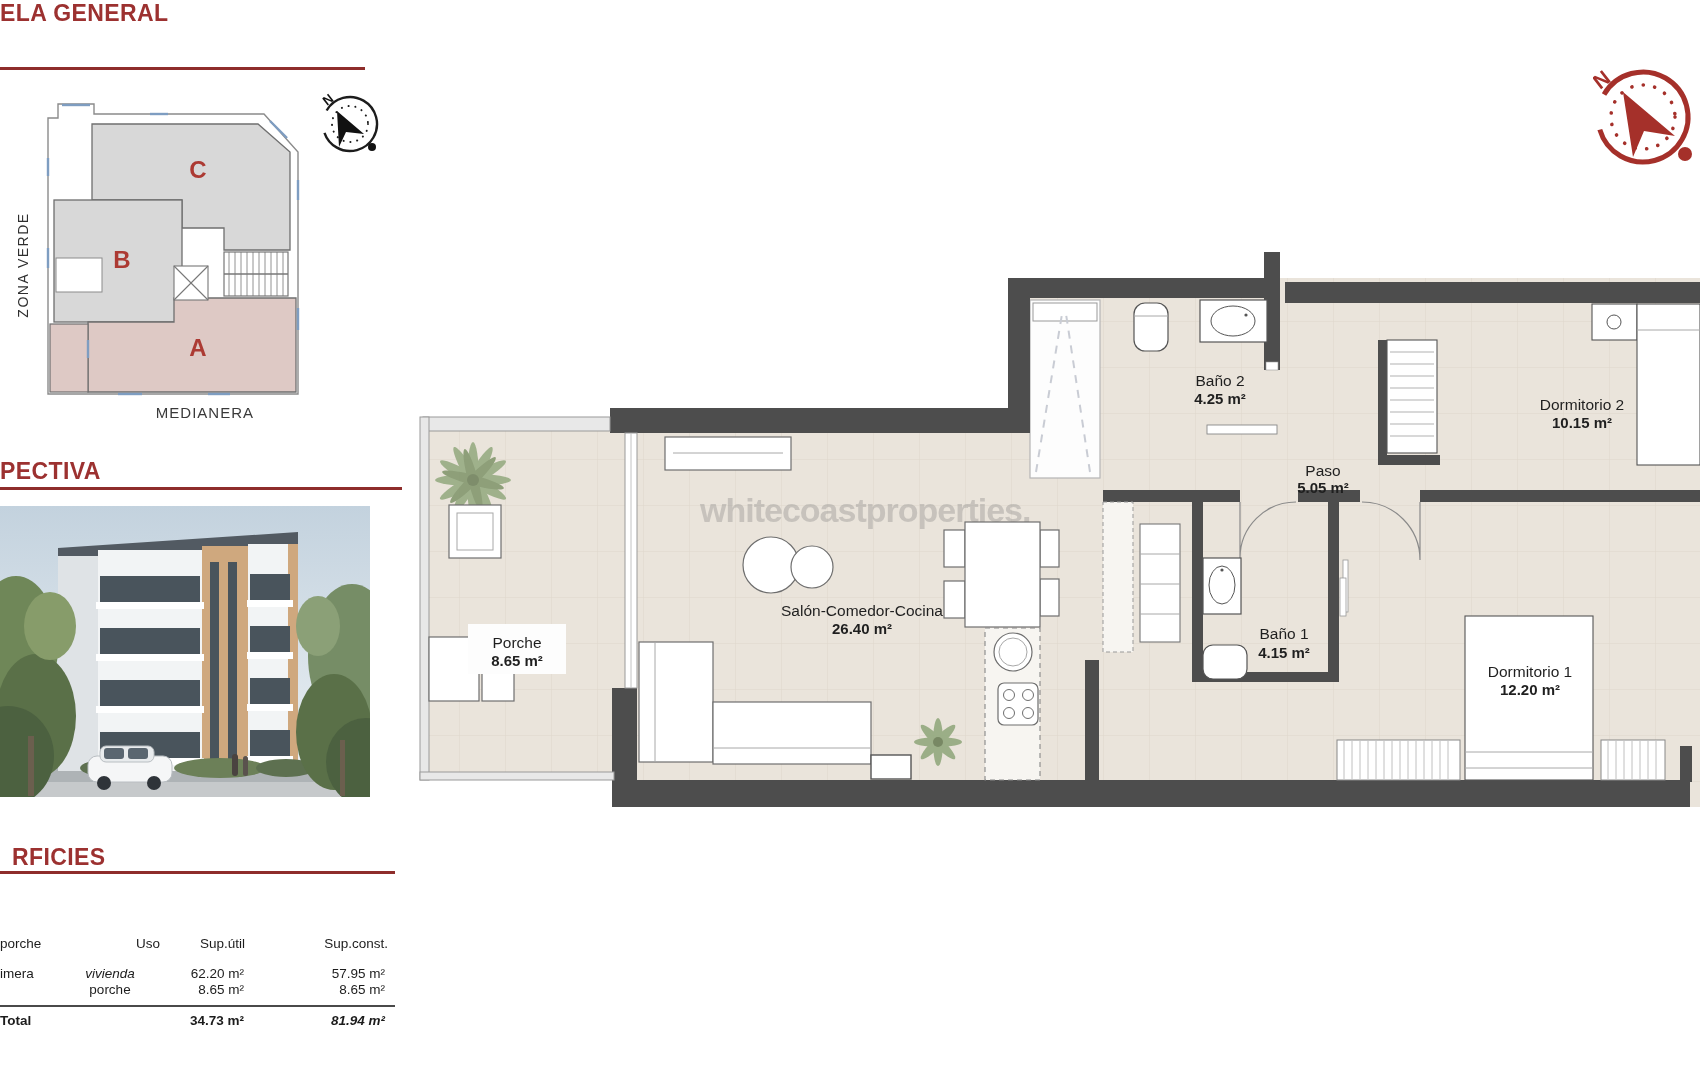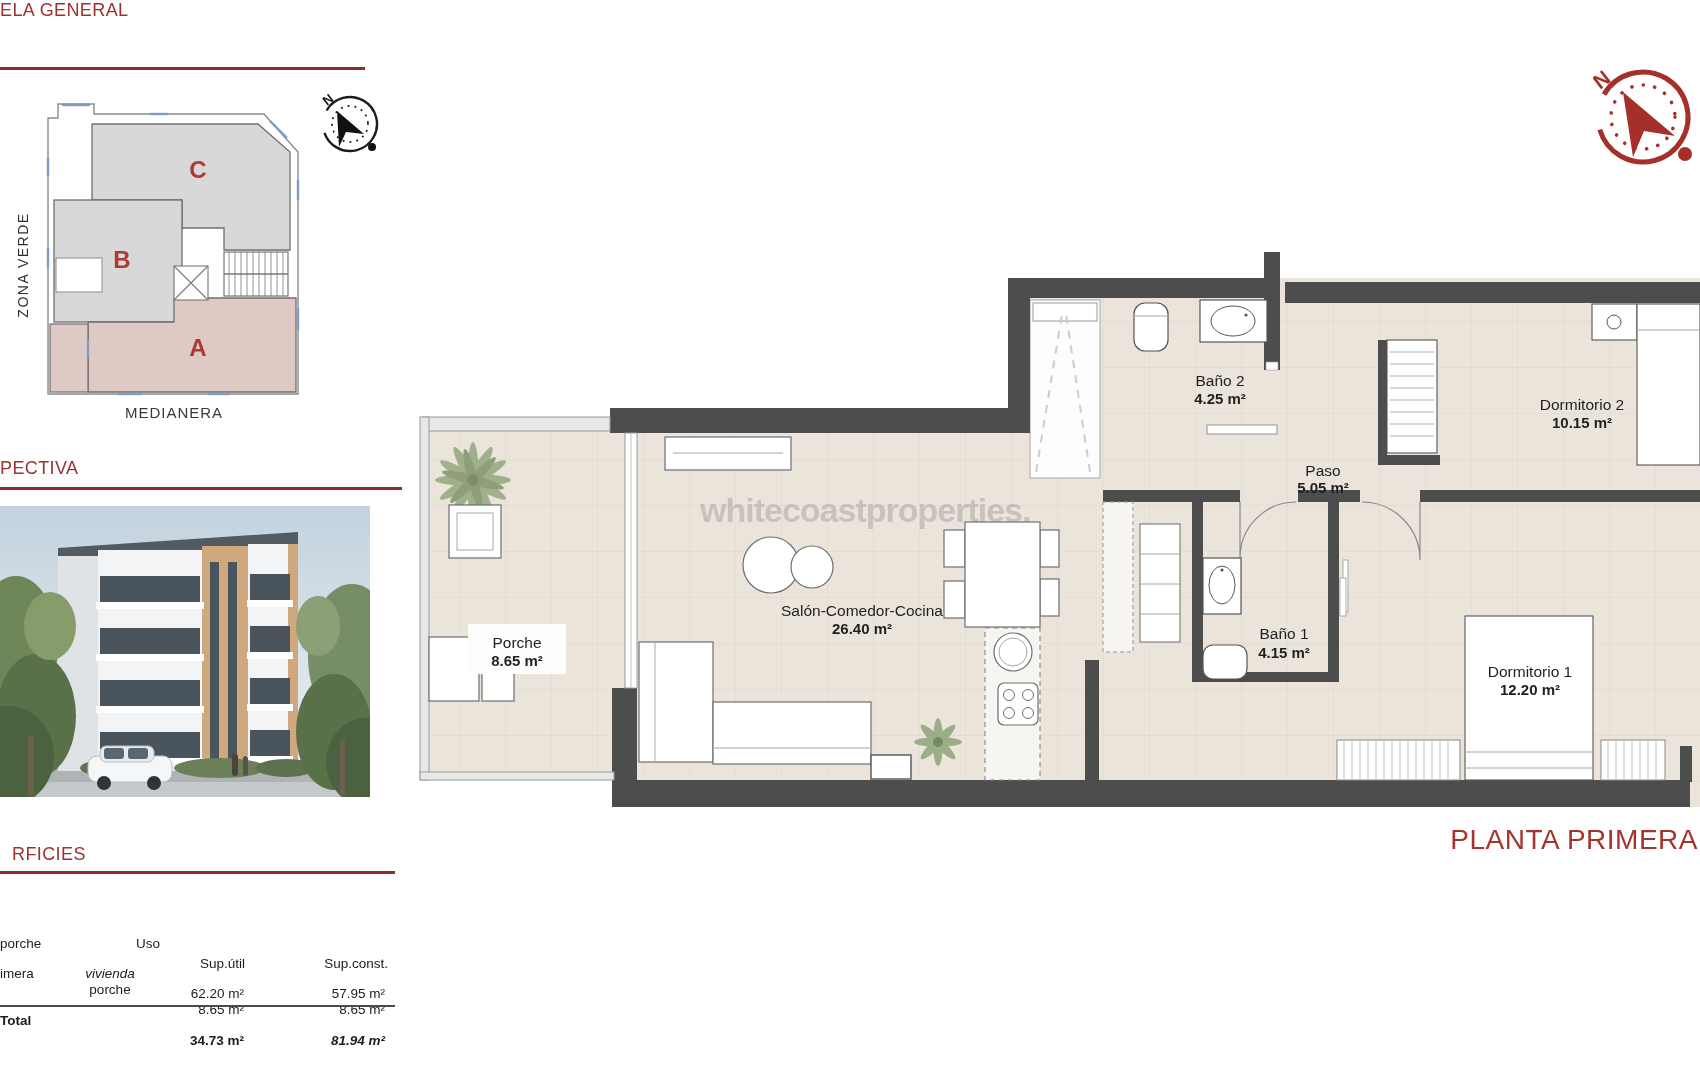--- a/index.html
+++ b/index.html
@@ -1,26 +1,26 @@
 <!DOCTYPE html>
 <html><head>
 <meta charset="utf-8">
 <style>
   html,body{margin:0;padding:0;background:#fff;}
   .canvas{position:relative;width:1700px;height:1080px;background:#ffffff;overflow:hidden;
           font-family:"Liberation Sans",sans-serif;color:#222;}
   .abs{position:absolute;}
-  .sec-title{font-size:18px;font-weight:normal;color:#9c3130;letter-spacing:.4px;white-space:nowrap;}
+  .sec-title{font-size:23px;font-weight:bold;color:#9c3130;letter-spacing:.4px;white-space:nowrap;}
   .rule{height:3px;background:#8e2d2b;}
-  .medianera{font-size:15px;color:#3a3a3a;letter-spacing:1px;text-align:center;}
+  .medianera{font-size:15px;color:#3a3a3a;letter-spacing:1px;text-align:right;}
   .plan-title{font-size:28px;color:#a5342e;letter-spacing:.5px;white-space:nowrap;}
   
   .tbl-cell{position:absolute;font-size:13.5px;color:#1c1c1c;white-space:nowrap;}
   .t-center{text-align:center;}
-  .t-right{text-align:right;margin-top:20px;}
+  .t-right{text-align:right;}
   .tbl-line{position:absolute;height:2px;background:#4a4a4a;}
   .bold{font-weight:bold;}
   svg text{font-family:"Liberation Sans",sans-serif;}
 </style>
 </head>
 <body>
 
 <div class="canvas">
 
   <div class="abs sec-title" style="left:0;top:46;">ELA GENERAL</div>
@@ -439,15 +439,14 @@
   </svg>
 
   <svg class="abs" style="left:1593px;top:64px;" width="104" height="106" viewBox="0 0 104 106">
     <circle cx="50" cy="53" r="45" fill="none" stroke="#a5302a" stroke-width="5" stroke-dasharray="246 37" transform="rotate(-150 50 53)"></circle>
     <circle cx="50" cy="53" r="32" fill="none" stroke="#a5302a" stroke-width="3.6" stroke-dasharray="0.1 11.5" stroke-linecap="round"></circle>
     <path d="M30,28 L82,72 L51,67 L40,93 Z" fill="#a5302a"></path>
     <text x="7" y="26" font-size="21" font-weight="bold" fill="#a5302a" transform="rotate(-38 7 26)">N</text>
     <circle cx="92" cy="90" r="7" fill="#a5302a"></circle>
   </svg>
 
-  <div class="abs plan-title" style="right:2px;top:824px;">PLANTA PRIMERA</div>
 
 </div>
 
 </body></html>

